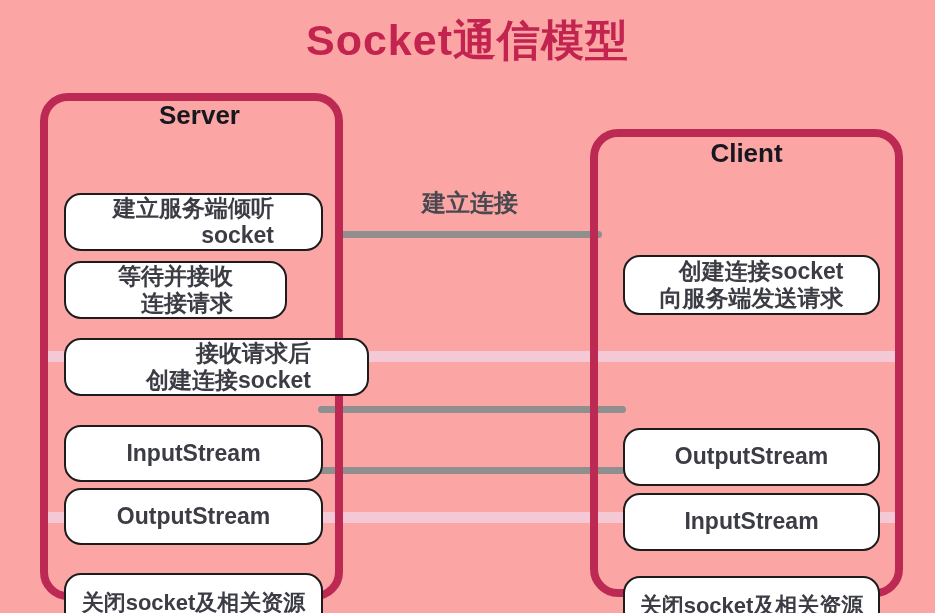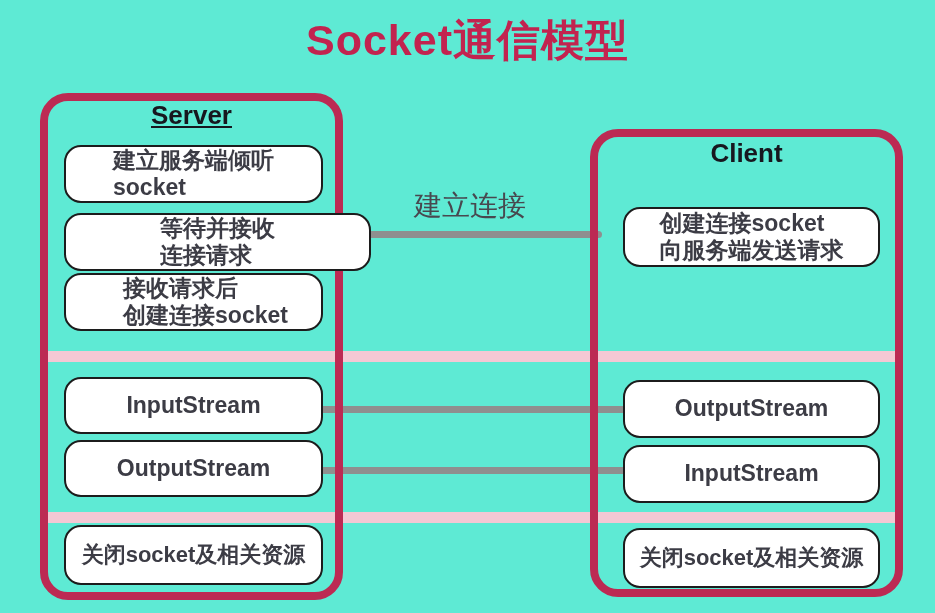--- a/index.html
+++ b/index.html
@@ -1,20 +1,20 @@
 <!DOCTYPE html>
 <html><head>
 <meta charset="utf-8">
 <style>
   html, body { margin: 0; padding: 0; background: #ffffff; }
   #stage {
     position: relative;
     width: 935px;
     height: 613px;
-    background: #5eead4;
+    background: #fca5a5;
     font-family: "Liberation Sans", "DejaVu Sans", sans-serif;
     overflow: hidden;
   }
   .abs { position: absolute; box-sizing: border-box; }
 
   
   #title {
     left: 0; top: 12px; width: 935px;
     text-align: center;
     font-size: 43px;
@@ -54,58 +54,59 @@
   #server-panel { left: 40px;  top: 93px;  width: 303px; height: 507px; }
   #client-panel { left: 590px; top: 129px; width: 313px; height: 468px; }
 
   .panel-title {
     text-align: center;
     font-size: 26px;
     font-weight: bold;
     color: #17171f;
     z-index: 4;
   }
-  #server-title { left: 40px;  top: 100px; width: 303px; text-decoration: underline; }
+  #server-title { left: 48px;  top: 100px; width: 303px; }
   #client-title { left: 590px; top: 138px; width: 313px; }
 
   
   .step-box {
     border: 2.5px solid #1c1c1c;
     border-radius: 17px;
     background: #ffffff;
     display: flex;
     align-items: center;
     justify-content: center;
-    text-align: left;
+    text-align: right;
     font-size: 23px;
     font-weight: bold;
     color: #3c3c45;
     line-height: 1.18;
     white-space: pre-line;
     z-index: 4;
+    margin-top: 48px;
   }
   
   #server-step-0 { left: 64px; top: 145px; width: 259px; height: 58px; }
-  #server-step-1 { left: 64px; top: 213px; width: 307px; height: 58px; }
-  #server-step-2 { left: 64px; top: 273px; width: 259px; height: 58px; padding-left: 24px; }
+  #server-step-1 { left: 64px; top: 213px; width: 223px; height: 58px; }
+  #server-step-2 { left: 64px; top: 290px; width: 305px; height: 58px; padding-left: 24px; }
   #server-step-3 { left: 64px; top: 377px; width: 259px; height: 57px; }
   #server-step-4 { left: 64px; top: 440px; width: 259px; height: 57px; }
   #server-step-5 { left: 64px; top: 525px; width: 259px; height: 60px; font-size: 22px; }
   
   #client-step-0 { left: 623px; top: 207px; width: 257px; height: 60px; }
   #client-step-1 { left: 623px; top: 380px; width: 257px; height: 58px; }
   #client-step-2 { left: 623px; top: 445px; width: 257px; height: 58px; }
   #client-step-3 { left: 623px; top: 528px; width: 257px; height: 60px; font-size: 22px; }
 
   
   .phase-label {
     left: 390px; width: 160px;
     text-align: center;
-    font-size: 28px;
-    font-weight: normal;
+    font-size: 24px;
+    font-weight: bold;
     color: #48484f;
     z-index: 5;
   }
   #phase-establish { top: 187px; }
   #phase-comm      { top: 428px; }
   #phase-end       { top: 547px; }
 </style>
 </head>
 <body>
 

